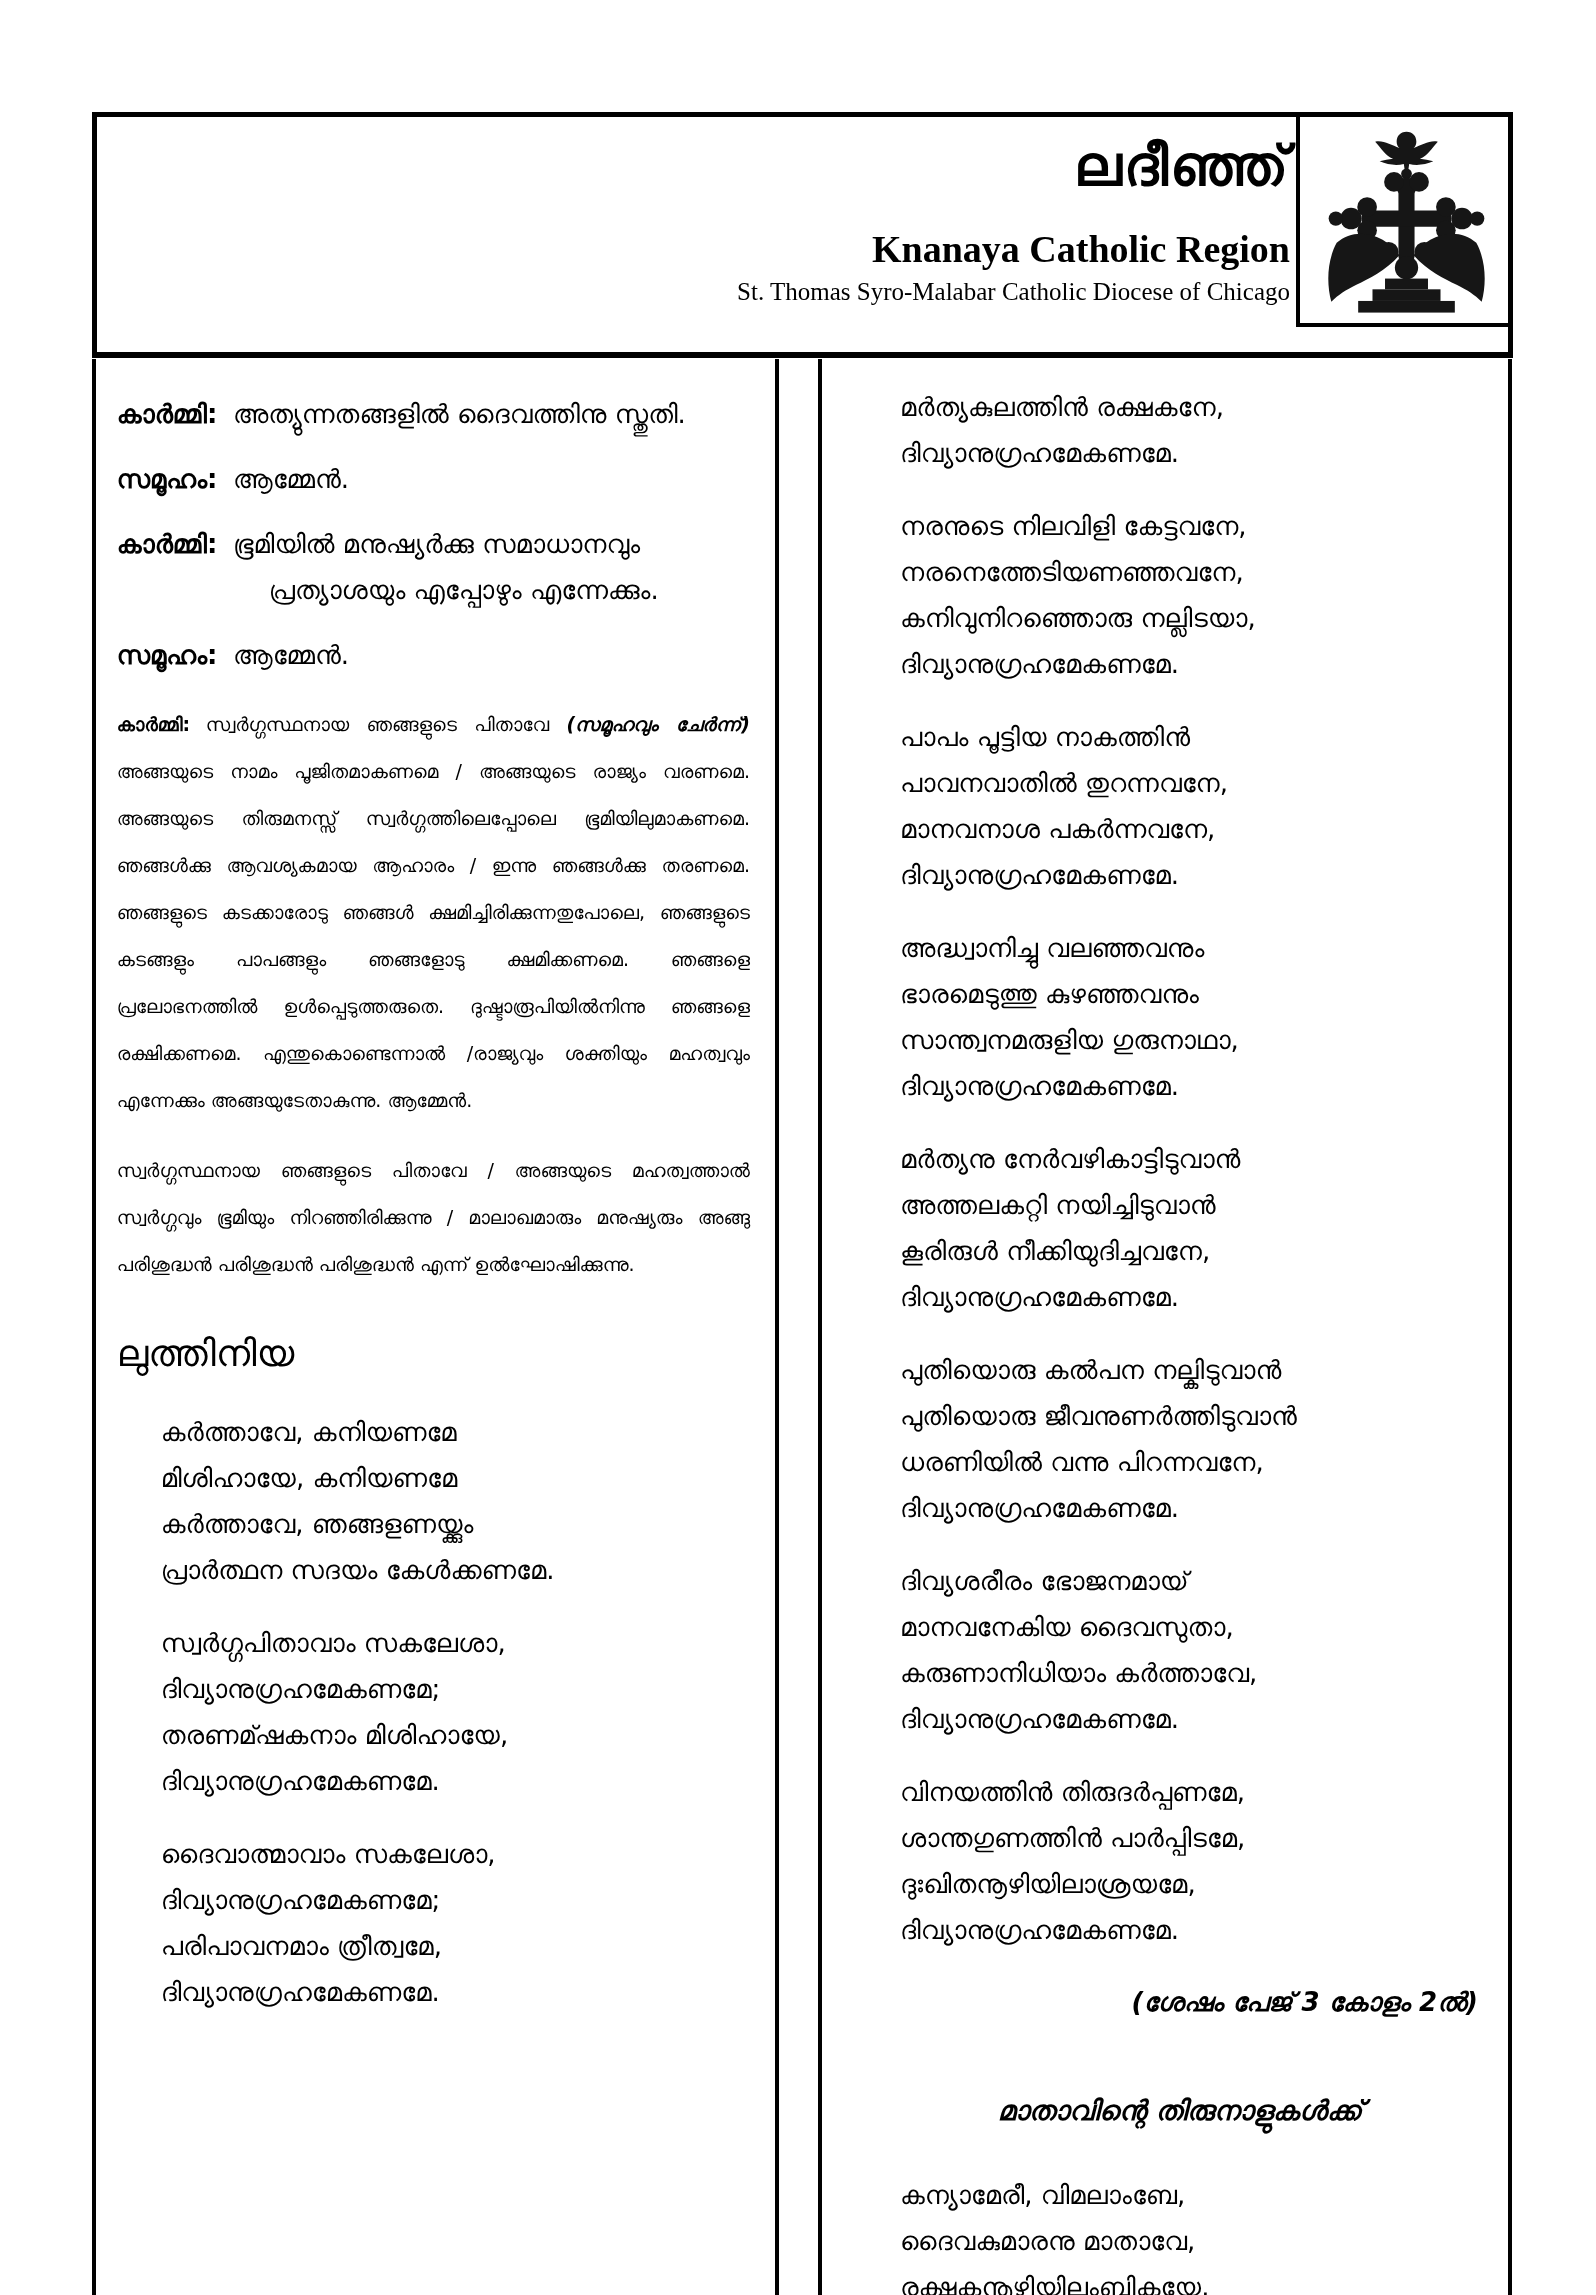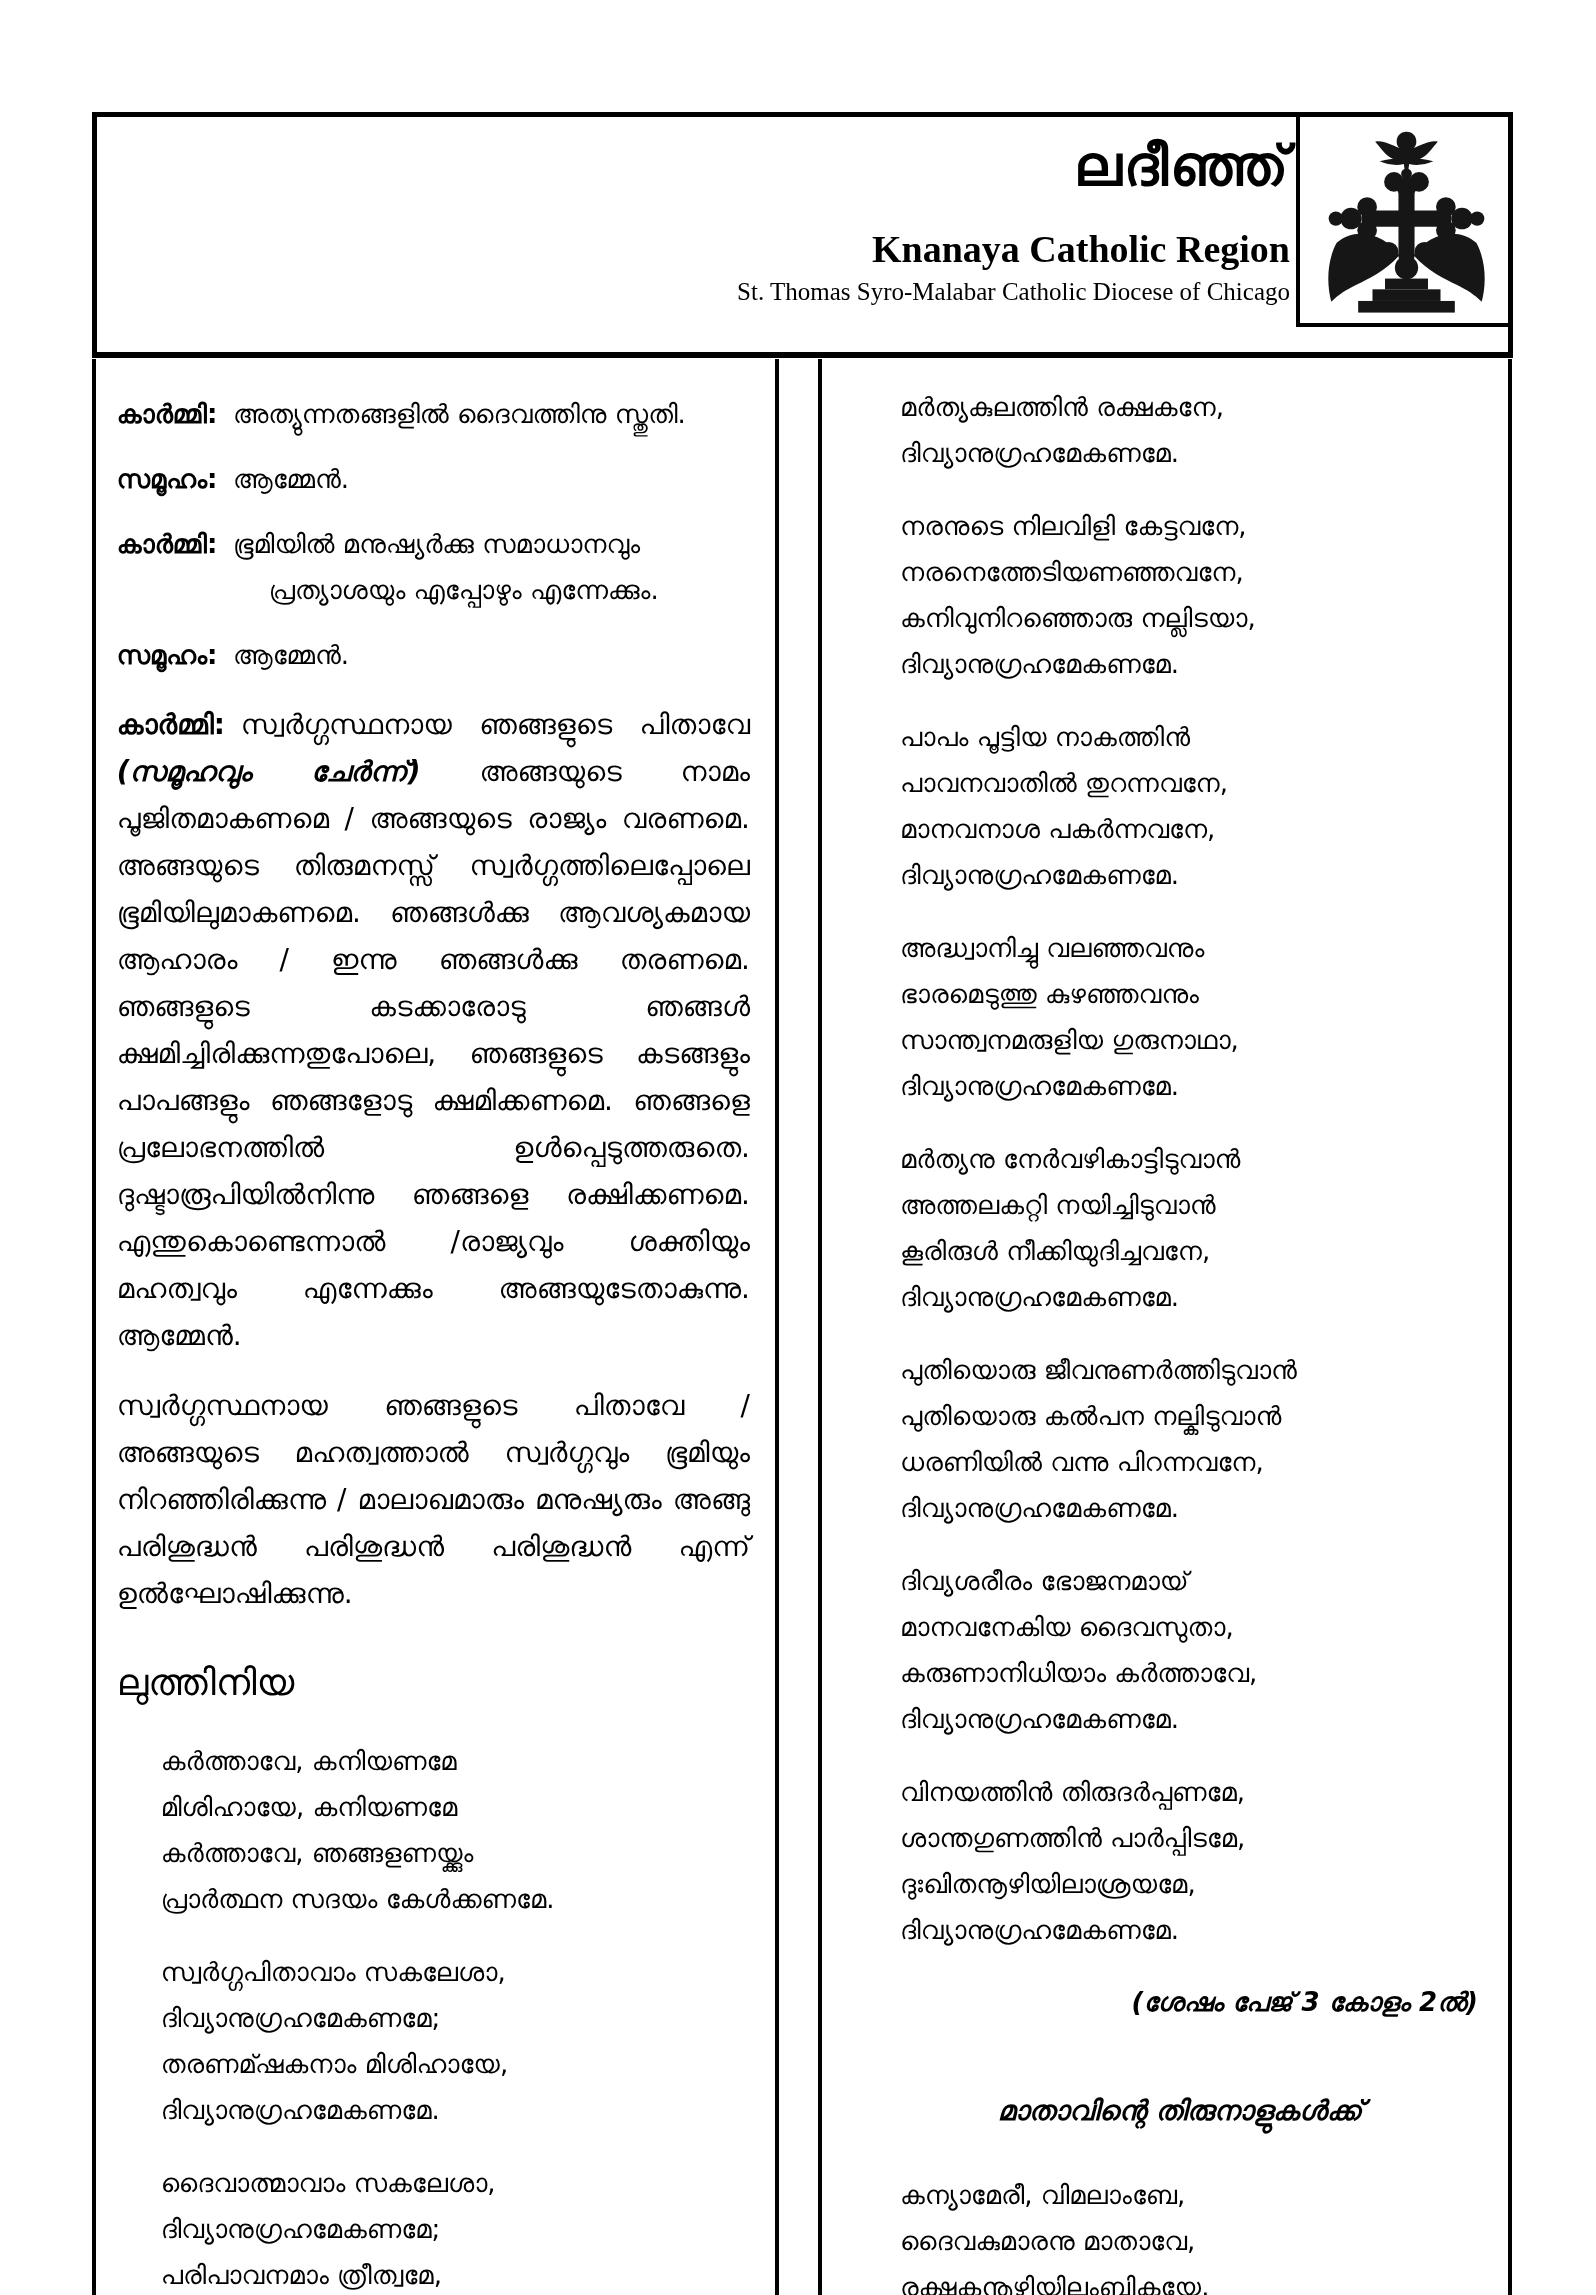--- a/index.html
+++ b/index.html
@@ -27,21 +27,21 @@
   
   .col{position:absolute;top:359px;height:1990px;border:4.6px solid #000;border-top:none;
        box-sizing:border-box;background:#fff;}
   .col-left{left:92px;width:687px;padding:32px 25px 0 20.7px;}
   .col-right{left:818px;width:694px;padding:25px 30px 0 78px;}
 
   
   .d-row{font-size:26px;line-height:46px;margin-bottom:19px;}
   .speaker{font-weight:bold;margin-right:15.6px;}
   .cont-line{padding-left:152px;}
-  .para{font-size:28px;line-height:47px;text-align:justify;margin-top:23px;}
+  .para{font-size:19px;line-height:47px;text-align:justify;margin-top:23px;}
   .speaker-inline{font-weight:bold;margin-right:15.6px;}
   .group-note{font-weight:bold;font-style:italic;}
 
   .litany-heading{font-size:37px;font-weight:normal;margin:44px 0 34px 0;}
   .mother-heading{font-size:27.5px;font-weight:bold;font-style:italic;text-align:center;margin:76px 18.4px 44px 0;}
   .cont-note{font-size:26px;font-weight:bold;font-style:italic;text-align:right;margin-top:34px;}
 
   .stanza{margin-bottom:27px;}
   .col-left .stanza{padding-left:44px;}
   .stanza > div{font-size:26px;line-height:46px;}
@@ -171,22 +171,22 @@
         <div>സാന്ത്വനമരുളിയ ഗുരുനാഥാ,</div>
         <div>ദിവ്യാനുഗ്രഹമേകണമേ.</div>
       </div>
     <div class="stanza">
         <div>മർത്യനു നേർവഴികാട്ടിടുവാൻ</div>
         <div>അത്തലകറ്റി നയിച്ചിടുവാൻ</div>
         <div>കൂരിരുൾ നീക്കിയുദിച്ചവനേ,</div>
         <div>ദിവ്യാനുഗ്രഹമേകണമേ.</div>
       </div>
     <div class="stanza">
+        <div>പുതിയൊരു കൽപന നല്കിടുവാൻ</div>
         <div>പുതിയൊരു ജീവനുണർത്തിടുവാൻ</div>
-        <div>പുതിയൊരു കൽപന നല്കിടുവാൻ</div>
         <div>ധരണിയിൽ വന്നു പിറന്നവനേ,</div>
         <div>ദിവ്യാനുഗ്രഹമേകണമേ.</div>
       </div>
     <div class="stanza">
         <div>ദിവ്യശരീരം ഭോജനമായ്</div>
         <div>മാനവനേകിയ ദൈവസുതാ,</div>
         <div>കരുണാനിധിയാം കർത്താവേ,</div>
         <div>ദിവ്യാനുഗ്രഹമേകണമേ.</div>
       </div>
     <div class="stanza">

